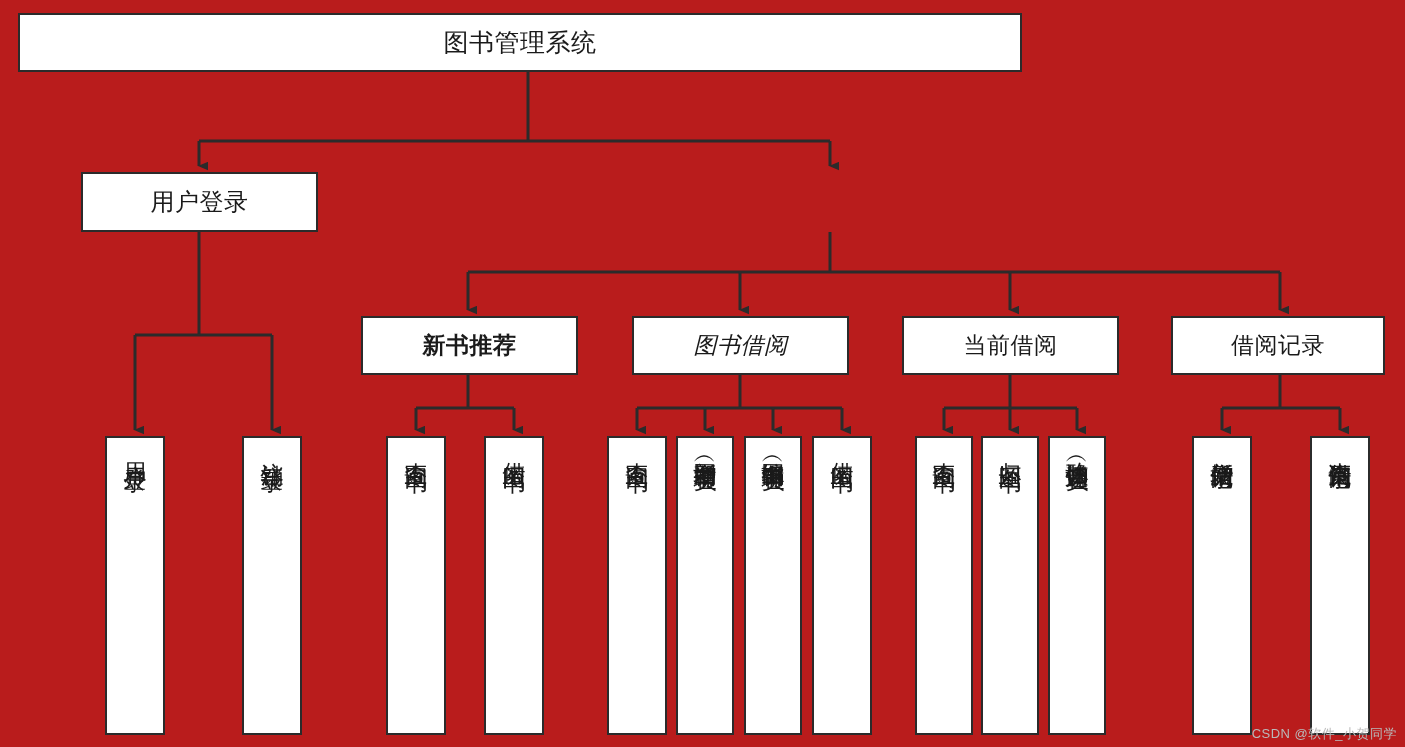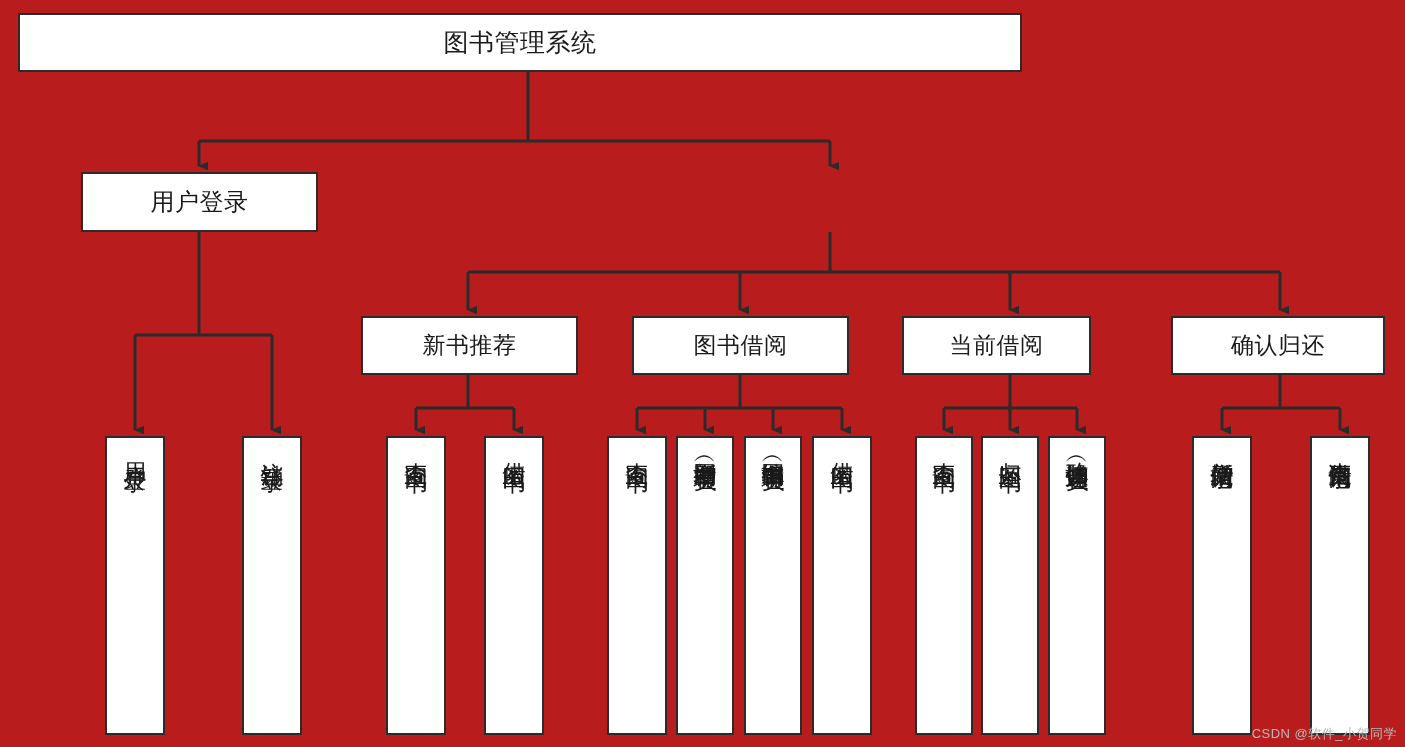--- a/index.html
+++ b/index.html
@@ -134,31 +134,31 @@
   </svg>
 
   <div class="node tier-root" style="left:18px; top:13px; width:1004px; height:59px;">
     <span class="node-label">图书管理系统</span>
   </div>
 
   <div class="node tier-2" style="left:81px; top:172px; width:237px; height:60px;">
     <span class="node-label">用户登录</span>
   </div>
 
-  <div class="node tier-3" style="left:361px; top:316px; width:217px; height:59px;">
+  <div class="node tier-3" style="left:361px; top:316px; width:217px; height:59px;font-weight:bold;">
     <span class="node-label">新书推荐</span>
   </div>
-  <div class="node tier-3" style="left:632px; top:316px; width:217px; height:59px;">
+  <div class="node tier-3" style="left:632px; top:316px; width:217px; height:59px;font-style:italic;">
     <span class="node-label">图书借阅</span>
   </div>
-  <div class="node tier-3" style="left:902px; top:316px; width:189px; height:59px;">
+  <div class="node tier-3" style="left:902px; top:316px; width:217px; height:59px;">
     <span class="node-label">当前借阅</span>
   </div>
   <div class="node tier-3" style="left:1171px; top:316px; width:214px; height:59px;">
-    <span class="node-label">确认归还</span>
+    <span class="node-label">借阅记录</span>
   </div>
 
   <div class="node tier-leaf" style="left:105px; top:436px; width:60px; height:299px;">
     <span class="node-label">用户登录</span>
   </div>
   <div class="node tier-leaf" style="left:242px; top:436px; width:60px; height:299px;">
     <span class="node-label">注销登录</span>
   </div>
 
   <div class="node tier-leaf" style="left:386px; top:436px; width:60px; height:299px;">

